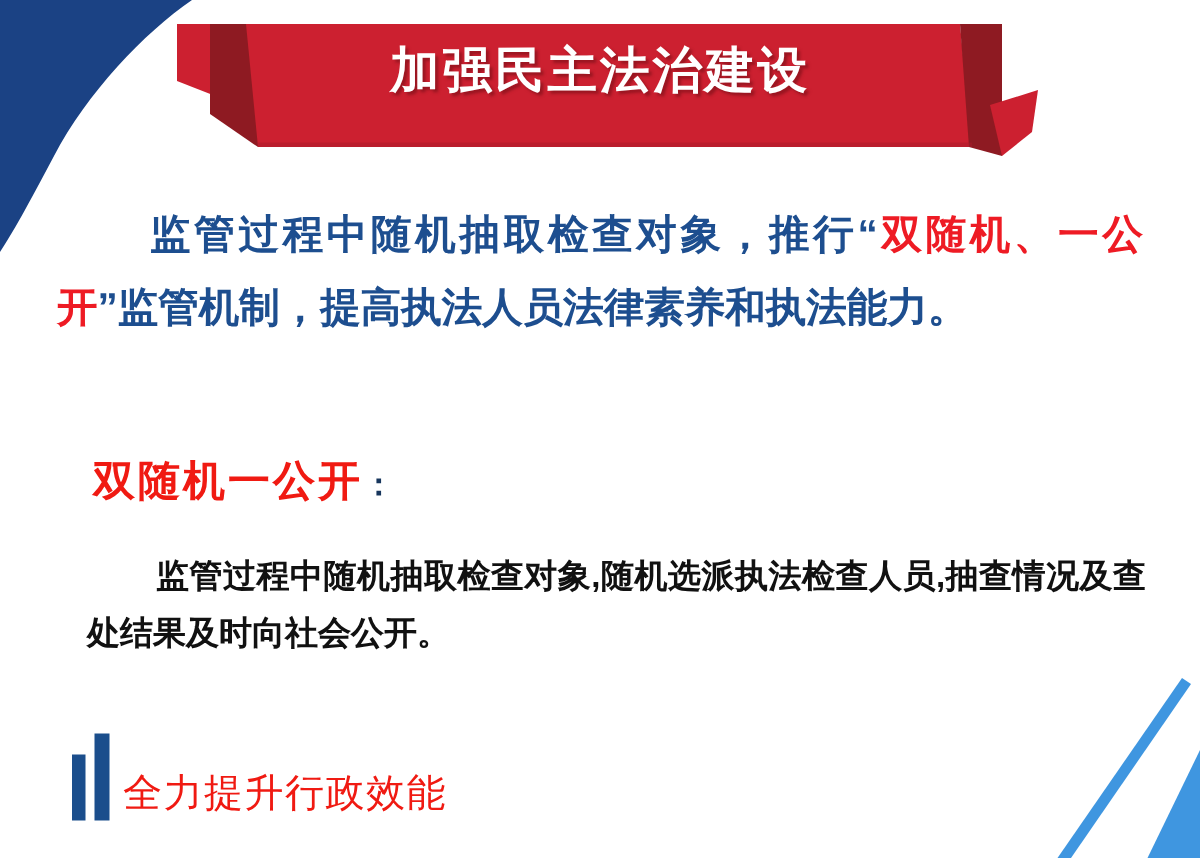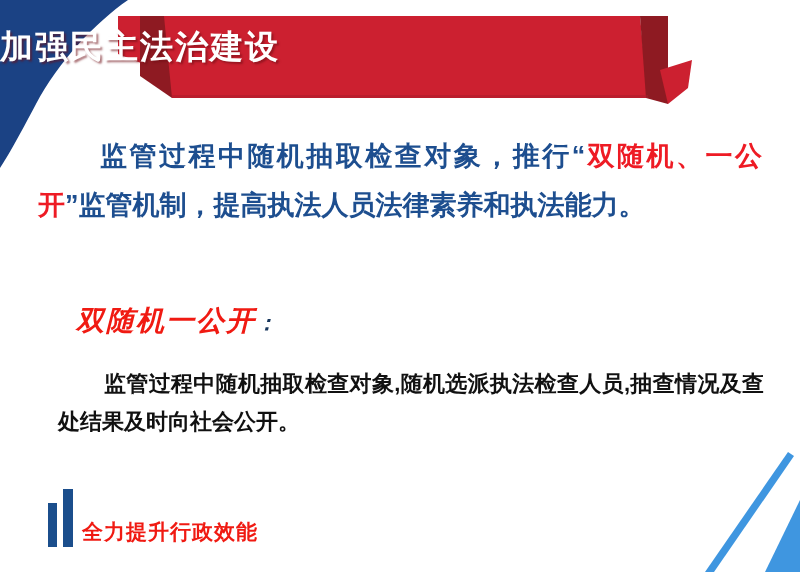--- a/index.html
+++ b/index.html
@@ -35,20 +35,21 @@
   }
   #ribbon-svg {
     position: absolute;
     left: 0; top: 0;
   }
   #banner-title {
     position: absolute;
     left: 0;
     top: 27px;
     width: 800px;
+    text-align: center;
     color: #ffffff;
     font-size: 33px;
     font-weight: bold;
     letter-spacing: 2px;
     line-height: 40px;
     text-shadow: 2px 2px 2px rgba(110, 12, 20, .55);
     white-space: nowrap;
   }
 
   
@@ -64,25 +65,24 @@
     text-indent: 62px;
     text-align: justify;
     letter-spacing: 0px;
   }
   .hl-red { color: #ee1b24; }
   .quote-navy { color: #1d4e8f; }
 
   
   #term-block {
     position: absolute;
-    left: 76px;
+    left: 62px;
     top: 302px;
     width: 700px;
     white-space: nowrap;
-    font-style: italic;
   }
   #term-title {
     font-size: 28px;
     font-weight: bold;
     color: #f01a12;
     letter-spacing: 2px;
   }
   #term-colon {
     font-size: 21px;
     font-weight: bold;
@@ -121,22 +121,22 @@
     position: absolute;
     bottom: 0;
     background: #1b4e8c;
   }
   #fbar-short { left: 0;  width: 9px;  height: 44px; }
   #fbar-tall  { left: 15px; width: 10px; height: 58px; }
   #footer-text {
     position: absolute;
     left: 34px;
     bottom: 1px;
-    font-size: 21px;
-    font-weight: bold;
+    font-size: 26px;
+    font-weight: normal;
     color: #f01a12;
     letter-spacing: 1px;
     white-space: nowrap;
     text-align: right;
   }
 </style>
 </head>
 <body>
 
 <div id="page">

